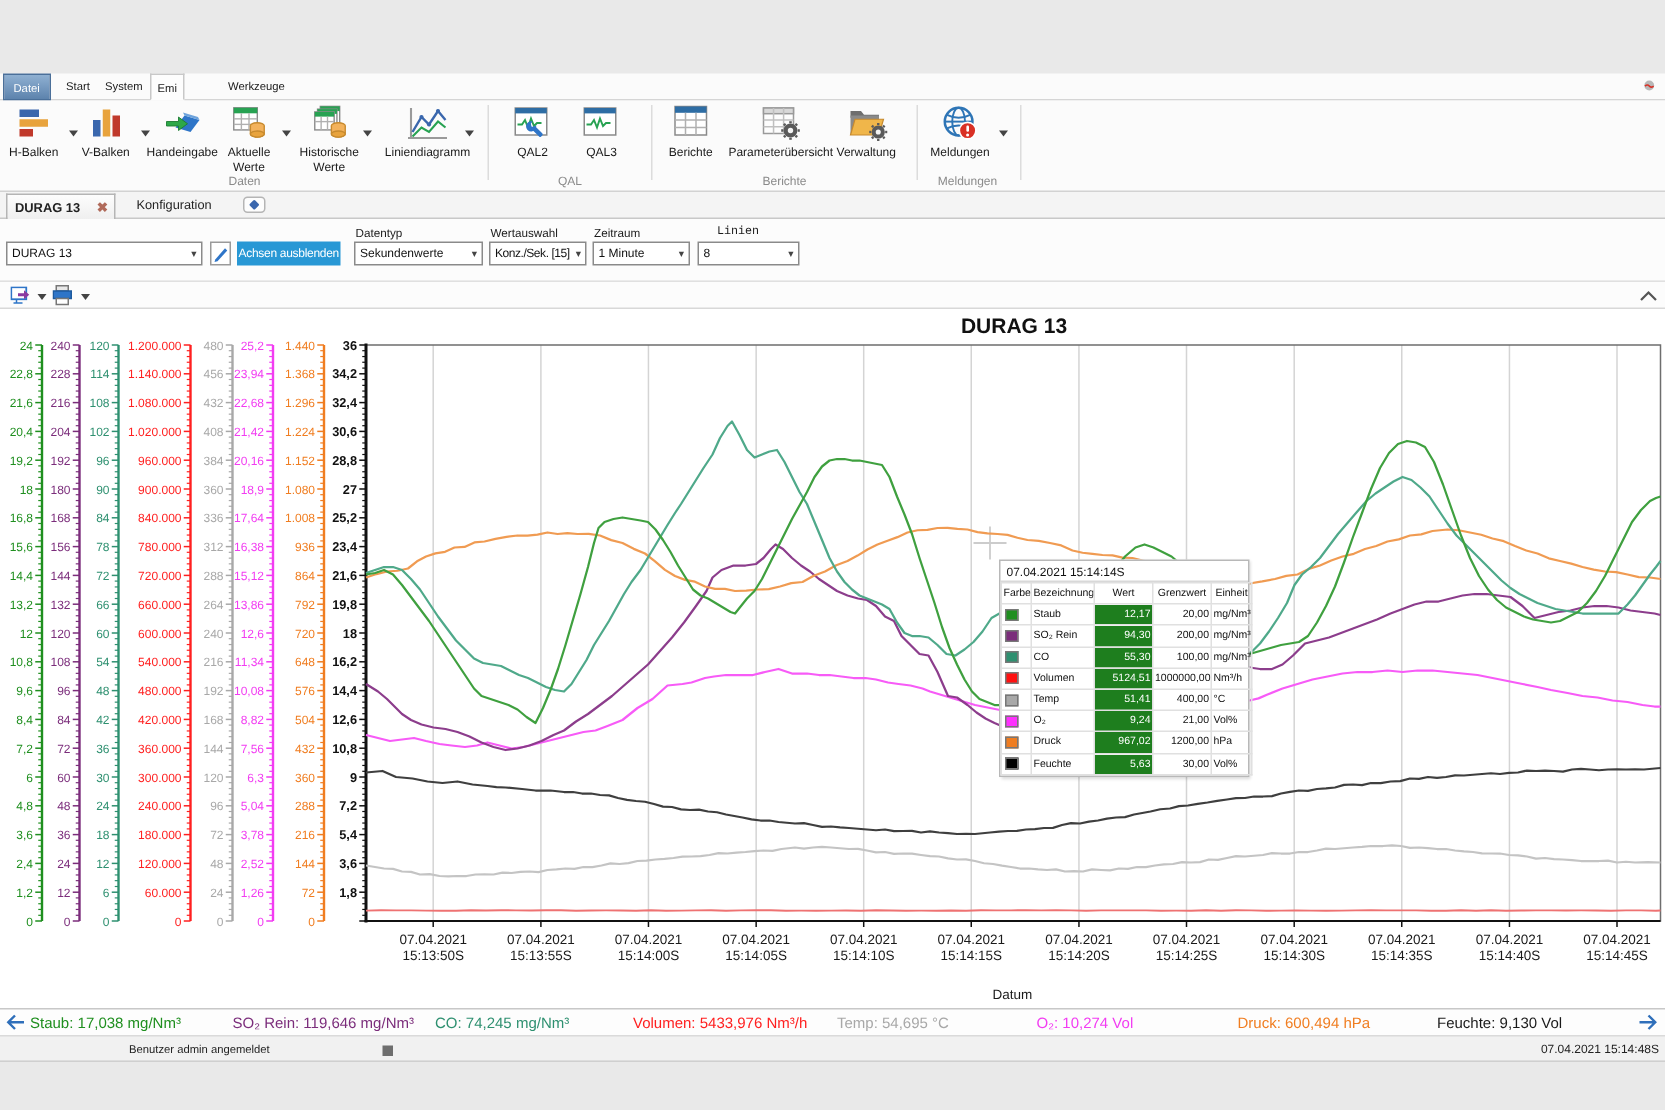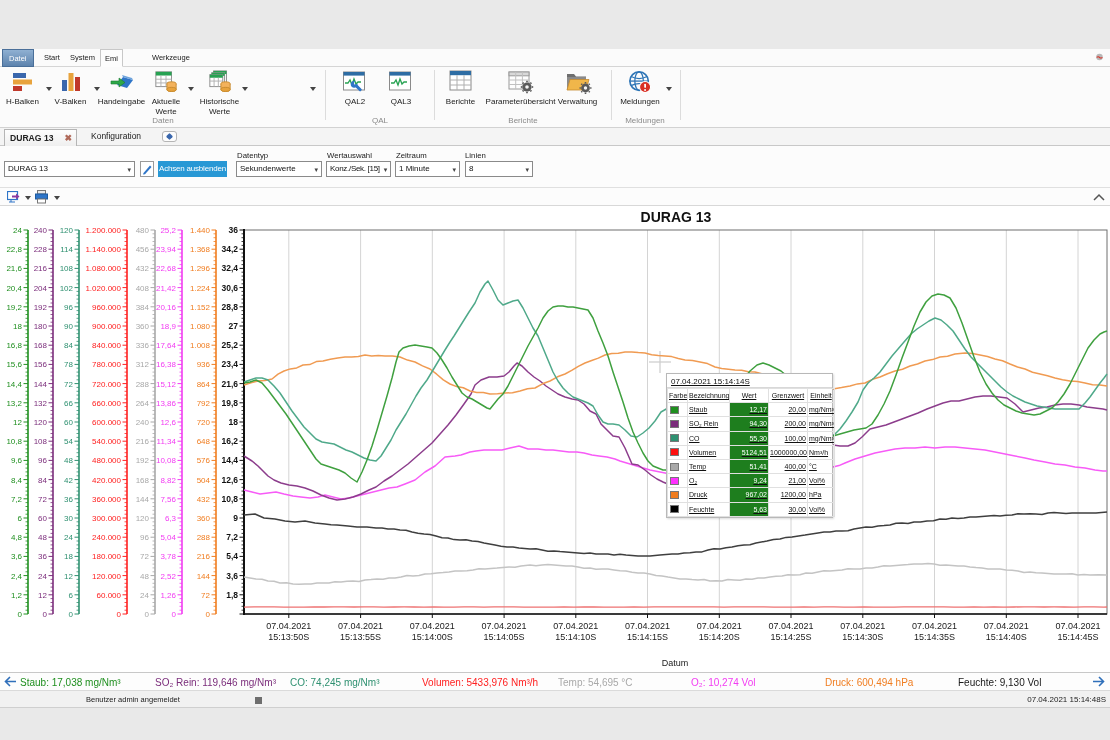--- a/index.html
+++ b/index.html
@@ -45,21 +45,21 @@
 #editbtn { position:absolute; left:140px; top:15px; width:14px; height:16px; border:1px solid #9a9a9a; background:#fff; }
 #axbtn { position:absolute; left:158px; top:15px; width:69px; height:16px; background:#2898d5; color:#fff; font-size:8px; letter-spacing:-0.2px; text-align:center; line-height:16px; white-space:nowrap; overflow:hidden; }
 
 
 #printrow { left:0; top:187px; width:1110px; height:19px; background:#fcfcfc; border-top:1px solid #e0e0e0; border-bottom:1px solid #d8d8d8; }
 
 
 #chartarea { left:0; top:206px; width:1110px; height:466px; background:#fff; }
 
 
-.tooltip { position:absolute; left:666px; top:373px; width:167px; height:145px; background:#fff; border:1px solid #b8b8b8; box-shadow:1px 1px 2px rgba(0,0,0,0.15); font-size:8.5px; color:#111;text-decoration:underline; }
+.tooltip { position:absolute; left:666px; top:373px; width:167px; height:145px; background:#fff; border:1px solid #b8b8b8; box-shadow:1px 1px 2px rgba(0,0,0,0.15); font-size:8.5px; color:#111; }
 .tt-title { height:14px; line-height:15px; padding-left:4px; border-bottom:1px solid #d8d8d8; font-size:8px; }
 .tt-table { border-collapse:collapse; width:100%; table-layout:fixed; }
 .tt-table td { border:1px solid #e0e0e0; height:14.2px; padding:0 1px; overflow:hidden; white-space:nowrap; font-size:7px; }
 .tt-h td { text-align:left; }
 .c1 { width:20px; } .c2 { width:42px; } .c3 { width:39px; } .c4 { width:39px; } .c5 { width:27px; }
 .wert { background:#1e7e1e; color:#fff; text-align:right; }
 .num { text-align:right; }
 .sq { display:inline-block; width:9px; height:8px; border:1px solid #777; vertical-align:middle; margin-left:1px; }
 
 
@@ -118,20 +118,29 @@
           <rect x="4" y="3" width="14" height="3.4" fill="#27a252"></rect>
           <rect x="2" y="5" width="14" height="13" fill="#fff" stroke="#8a8a8a"></rect>
           <rect x="2" y="5" width="14" height="3.4" fill="#27a252"></rect>
           <line x1="2" y1="12" x2="16" y2="12" stroke="#b0b0b0"></line>
           <line x1="6.6" y1="8.4" x2="6.6" y2="18" stroke="#b0b0b0"></line>
           <line x1="11.2" y1="8.4" x2="11.2" y2="18" stroke="#b0b0b0"></line>
           <ellipse cx="19" cy="15" rx="5" ry="2.2" fill="#f3b25c" stroke="#c78a2e"></ellipse>
           <path d="M14 15 v6 a5 2.2 0 0 0 10 0 v-6" fill="#f3b25c" stroke="#c78a2e"></path>
           <ellipse cx="19" cy="21" rx="5" ry="2.2" fill="#e8a33d" stroke="#c78a2e"></ellipse>
         </svg><div class="rlabel">Historische<br>Werte</div></div>
+<div class="ritem" style="left:248px;width:74px;"><svg width="30" height="26" viewBox="0 0 30 26">
+          <line x1="4" y1="2" x2="4" y2="22" stroke="#9a9a9a" stroke-width="1.4"></line>
+          <line x1="2" y1="22" x2="28" y2="22" stroke="#9a9a9a" stroke-width="1.4"></line>
+          <polyline points="5,18 11,8 16,13 22,4 27,10" fill="none" stroke="#3a67ad" stroke-width="1.6"></polyline>
+          <polyline points="5,21 11,15 16,18 22,11 27,15" fill="none" stroke="#27a252" stroke-width="1.4"></polyline>
+          <circle cx="11" cy="8" r="1.4" fill="#3a67ad"></circle>
+          <circle cx="16" cy="13" r="1.4" fill="#3a67ad"></circle>
+          <circle cx="22" cy="4" r="1.4" fill="#3a67ad"></circle>
+        </svg><div class="rlabel">Liniendiagramm</div></div>
 <div class="ritem" style="left:338px;width:34px;"><svg width="26" height="24" viewBox="0 0 26 24">
           <rect x="1.5" y="2" width="21" height="18" fill="#fff" stroke="#8a8a8a"></rect>
           <rect x="1.5" y="2" width="21" height="3.6" fill="#2e6da4"></rect>
           <polyline points="3,13 6,13 8,10 10,15 12,9 14,14 16,12 19,12" fill="none" stroke="#27a252" stroke-width="1.3"></polyline>
           <path d="M13 11 a3.4 3.4 0 1 0 2.4 2.4 l-1.1 1.4 -2 -0.4 -0.4 -2 z" fill="#2e75c8"></path>
           <rect x="14.2" y="13.6" width="8.5" height="3" rx="1" transform="rotate(45 14.2 13.6)" fill="#2e75c8"></rect>
         </svg><div class="rlabel">QAL2</div></div>
 <div class="ritem" style="left:384px;width:34px;"><svg width="26" height="24" viewBox="0 0 26 24">
           <rect x="1.5" y="2" width="21" height="18" fill="#fff" stroke="#8a8a8a"></rect>
           <rect x="1.5" y="2" width="21" height="3.6" fill="#2e6da4"></rect>
@@ -224,21 +233,21 @@
     <div id="editbtn"><svg width="12" height="14">
           <path d="M2.5 11 L9 3.5 L10.5 5 L4 12.2 L2 12.6 Z" fill="#2e75c8"></path>
         </svg></div>
     <div id="axbtn">Achsen ausblenden</div>
     <span class="flabel" style="left:237px;">Datentyp</span>
     <div class="combo" style="left:236px;width:86px;">Sekundenwerte<span class="chev">▾</span></div>
     <span class="flabel" style="left:327px;">Wertauswahl</span>
     <div class="combo" style="left:326px;width:65px;letter-spacing:-0.3px;">Konz./Sek. [15]<span class="chev">▾</span></div>
     <span class="flabel" style="left:396px;">Zeitraum</span>
     <div class="combo" style="left:395px;width:65px;">1 Minute<span class="chev">▾</span></div>
-    <span class="flabel" style="left:465px;">Linien</span>
+    <span class="flabel" style="left:478px;font-family:Liberation Mono, monospace;">Linien</span>
     <div class="combo" style="left:465px;width:68px;">8<span class="chev">▾</span></div>
   </div>
   <div class="abs" id="printrow">
     <svg style="position:absolute;left:7px;top:3px;" width="13" height="12">
         <rect x="0.5" y="0.5" width="10" height="8" fill="#fff" stroke="#2e75c8" stroke-width="1.2"></rect>
         <path d="M4 9 v2 h-2 m2 0 h4" stroke="#2e75c8" fill="none"></path>
         <path d="M5 4.5 h4 v-2 l3.5 3 l-3.5 3 v-2 h-4 z" fill="#8a3aa0"></path>
       </svg>
     <div class="rarrow" style="position:absolute;left:25px;top:8px;"></div>
     <svg style="position:absolute;left:35px;top:2px;" width="13" height="14">

